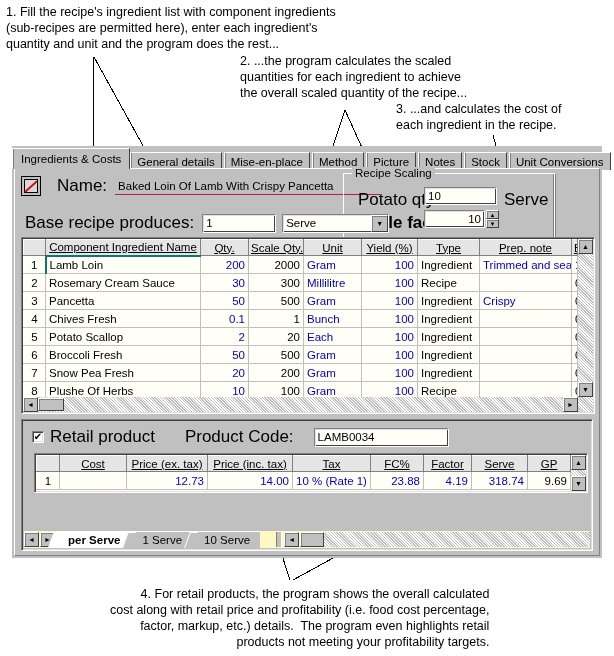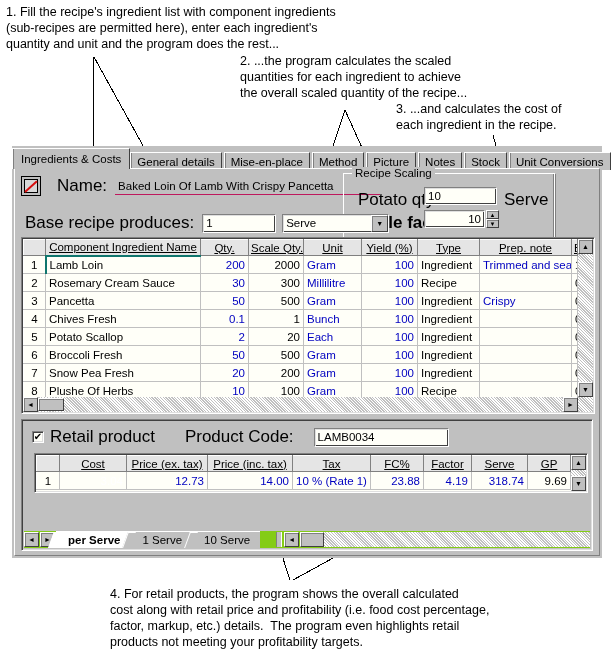--- a/index.html
+++ b/index.html
@@ -18,21 +18,21 @@
     position: absolute;
     font-family: "Liberation Sans", sans-serif;
     font-size: 12.5px;
     line-height: 16px;
     color: #000;
     white-space: pre;
   }
   #callout-1 { left: 6px;  top: 4px;  text-align: left; }
   #callout-2 { left: 240px; top: 53px; text-align: left; }
   #callout-3 { left: 396px; top: 101px; text-align: left; }
-  #callout-4 { left: 110px; top: 586px; text-align: left; }
+  #callout-4 { left: 110px; top: 586px; text-align: right; }
 
   svg.leaders {
     position: absolute; left: 0; top: 0;
     width: 614px; height: 656px;
     pointer-events: none;
   }
 
   
   .win {
     position: absolute;
@@ -223,21 +223,21 @@
     border:1px solid #808080; border-right-color:#ffffff; border-bottom-color:#ffffff;
     box-shadow: 1px 1px 0 #404040 inset, -1px -1px 0 #dfdfdf inset;
     display:flex; align-items:center; justify-content:center;
     font-size:10px; line-height:1; box-sizing:border-box; color:#000;
   }
 
   
   .sheettabs {
     position:absolute; left:2px; right:2px; bottom:2px; height:17px;
     display:flex; align-items:center;
-    background:#84cc16;
+    background:#fef9c3;
   }
   .navbtn {
     width:15px; height:15px; background:#c0c0c0;
     border:1px solid #ffffff; border-right-color:#404040; border-bottom-color:#404040;
     box-shadow: 1px 1px 0 #808080 inset;
     display:flex; align-items:center; justify-content:center; font-size:7px;
     box-sizing:border-box; margin-right:1px;
   }
   .sheettab {
     height:16px; line-height:16px; padding:0 10px 0 12px;

